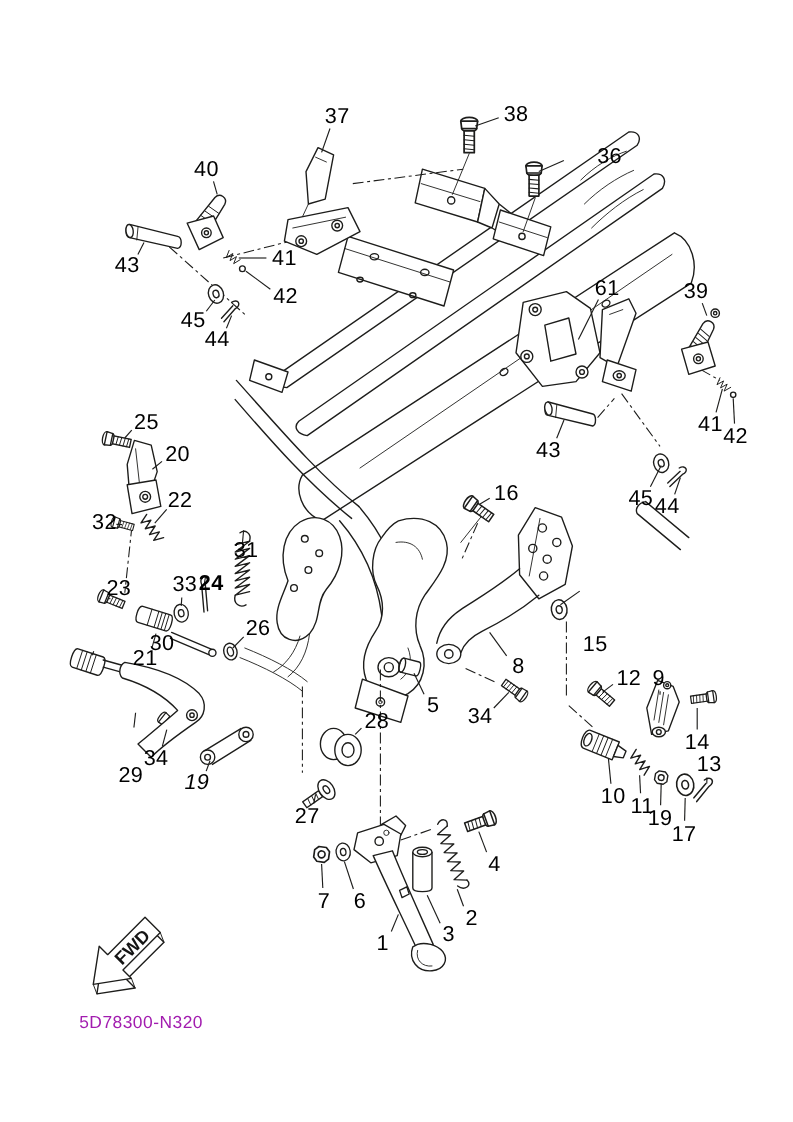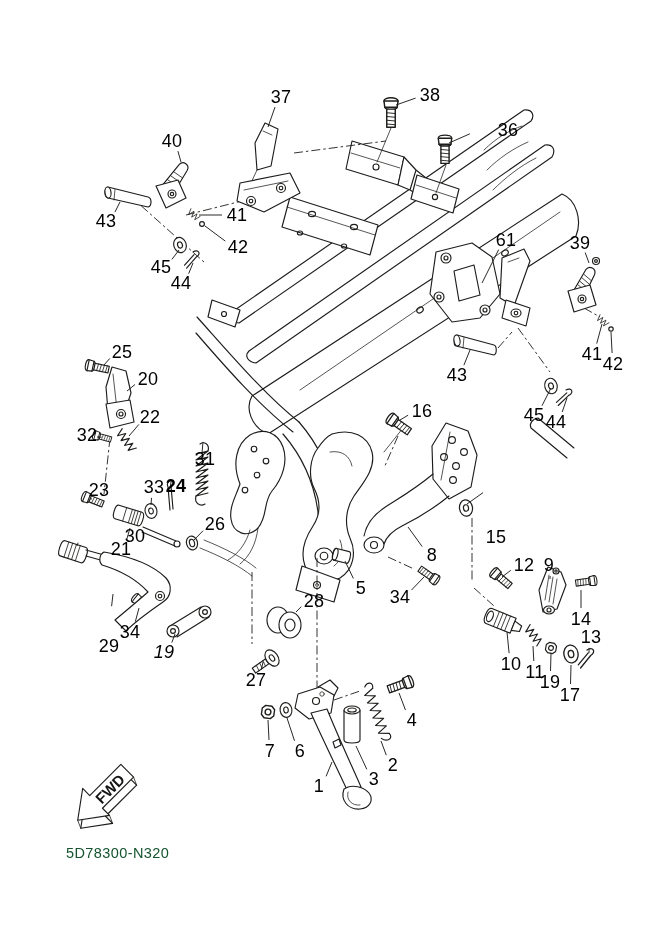--- a/index.html
+++ b/index.html
@@ -1,21 +1,21 @@
 <!DOCTYPE html>
 <html><head>
 <meta charset="utf-8">
 <style>
   html,body{margin:0;padding:0;background:#ffffff;}
   .stage{position:relative;width:661px;height:935px;background:#fff;
          font-family:"Liberation Sans",sans-serif;overflow:hidden;}
   .stage svg.art{position:absolute;left:0;top:0;}
   .part-label{position:absolute;transform:translate(-50%,-50%);
               font-size:18px;color:#000000;letter-spacing:.3px;white-space:nowrap;}
-  .code{position:absolute;left:66px;top:845px;font-size:14.5px;color:#14532d;letter-spacing:.4px;}
+  .code{position:absolute;left:66px;top:845px;font-size:14.5px;color:#a21caf;letter-spacing:.4px;}
   .ln{stroke:#1d1d1b;stroke-width:1.15;fill:none;stroke-linecap:round;stroke-linejoin:round;}
   .fl{fill:#ffffff;stroke:#1d1d1b;stroke-width:1.15;stroke-linejoin:round;}
   .thin{stroke-width:.75;}
   .ph{stroke:#1d1d1b;stroke-width:.9;fill:none;stroke-dasharray:9 3 2.5 3;}
   .leader{stroke:#1d1d1b;stroke-width:.95;}
   .fwdtxt{font-family:"Liberation Sans",sans-serif;font-weight:bold;fill:#141414;}
 </style>
 </head>
 <body>
 

